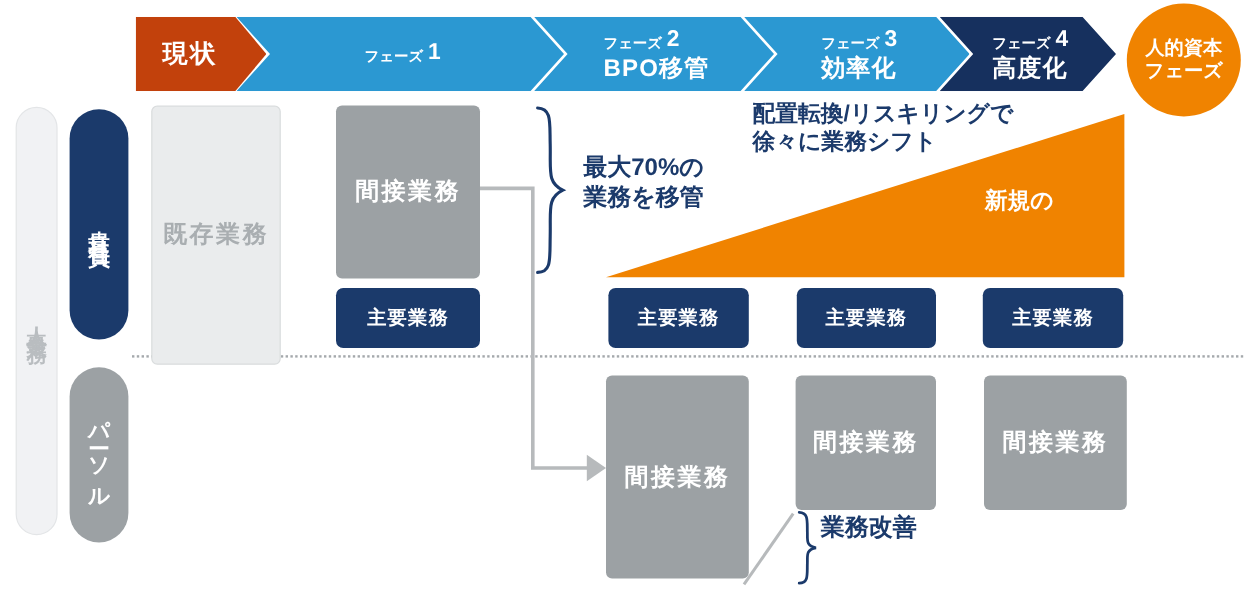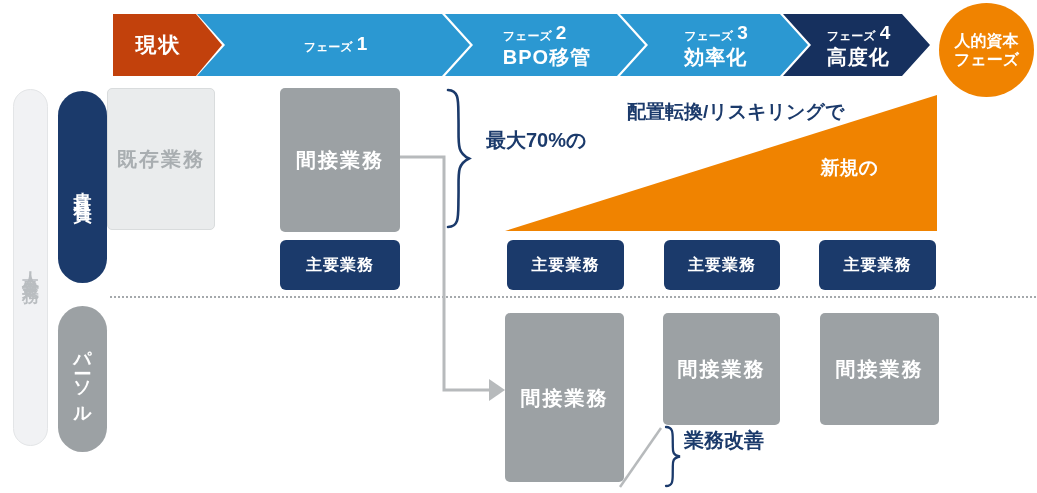--- a/index.html
+++ b/index.html
@@ -38,34 +38,34 @@
                background:#9CA1A4;color:#fff;font-size:18px;}
 
   
   .box{position:absolute;display:flex;flex-direction:row;align-items:center;justify-content:center;
        font-weight:bold;border-radius:5px;z-index:2;text-align:right;box-sizing:border-box;}
   .box.gray{background:#9CA1A4;color:#fff;font-size:20px;line-height:28px;letter-spacing:2px;}
   .box.navy{background:#1B3A6B;color:#fff;font-size:16px;letter-spacing:1px;border-radius:6px;}
   .box.light{background:#EAECED;border:1.5px solid #D9DCDD;color:#A9AEB1;
              font-size:20px;line-height:31px;letter-spacing:2px;}
 
-  .b-existing{left:107px;top:88px;width:108px;height:142px;}
+  .b-existing{left:126px;top:88px;width:108px;height:216px;}
   .b-ind-p1{left:280px;top:88px;width:120px;height:144px;}
   .b-main-p1{left:280px;top:240px;width:120px;height:50px;}
   .b-main-p2{left:507px;top:240px;width:117px;height:50px;}
   .b-main-p3{left:664px;top:240px;width:116px;height:50px;}
   .b-main-p4{left:819px;top:240px;width:117px;height:50px;}
   .b-ind-p2{left:505px;top:313px;width:119px;height:169px;}
   .b-ind-p3{left:663px;top:313px;width:117px;height:112px;}
   .b-ind-p4{left:820px;top:313px;width:119px;height:112px;}
 
   
   .note{position:absolute;color:#1B3A6B;font-weight:bold;z-index:3;}
   .n-70{left:486px;top:128px;font-size:20px;line-height:25px;}
-  .n-shift{left:627px;top:84px;font-size:19px;line-height:23px;margin-top:16px;}
+  .n-shift{left:627px;top:84px;font-size:19px;line-height:23px;}
   .n-30{left:684px;top:428px;font-size:20px;line-height:25px;}
   .n-newwork{left:650px;top:156px;width:228px;color:#fff;font-weight:bold;font-size:19px;
              line-height:23px;text-align:right;position:absolute;z-index:3;}
   .note span,.n-newwork span{display:block;}
 
   
   .dotted{position:absolute;left:110px;top:296px;width:926px;height:0;
           border-top:2.5px dotted #A5A9AC;z-index:1;}
   svg.layer{position:absolute;left:0;top:0;width:1037px;height:493px;z-index:1;pointer-events:none;}
   svg.layer.top{z-index:3;}
@@ -155,24 +155,26 @@
   </div>
   <div class="box navy b-main-p3">
     <span>主要業務</span>
   </div>
   <div class="box navy b-main-p4">
     <span>主要業務</span>
   </div>
 
   <div class="note n-70">
     <span>最大70%の</span>
+    <span>業務を移管</span>
   </div>
 
   <div class="note n-shift">
     <span>配置転換/リスキリングで</span>
+    <span>徐々に業務シフト</span>
   </div>
 
   <div class="n-newwork">
     <span>新規の</span>
   </div>
 
   <div class="dotted"></div>
 
   <div class="box gray b-ind-p2">
     <span>間接</span>

